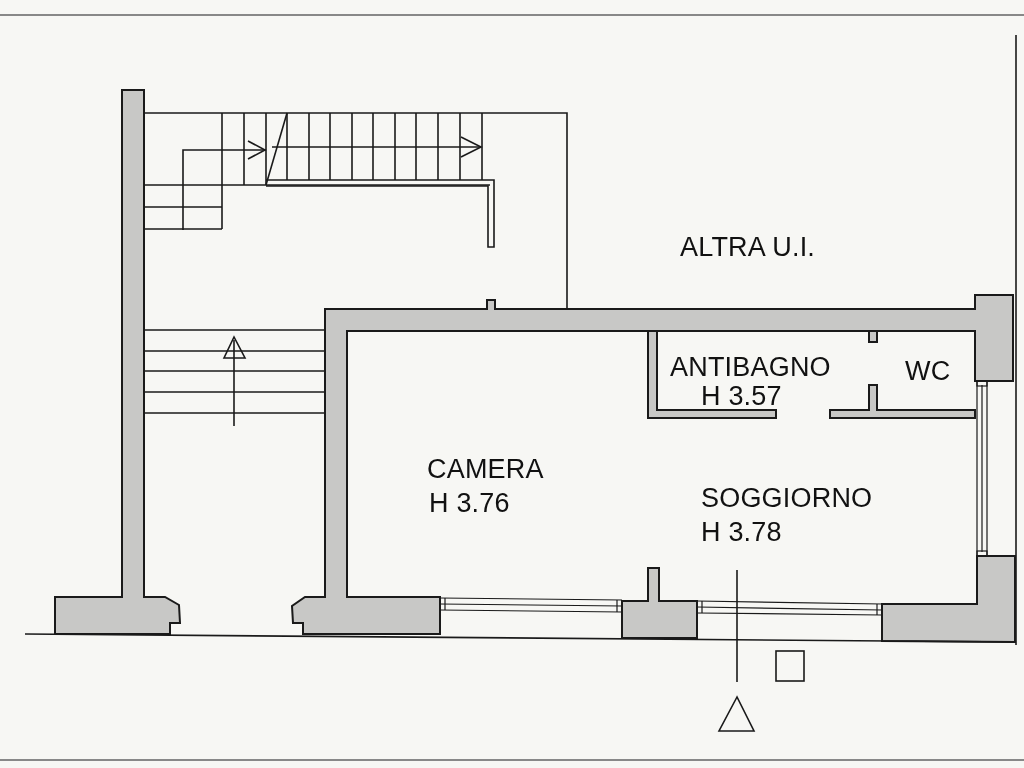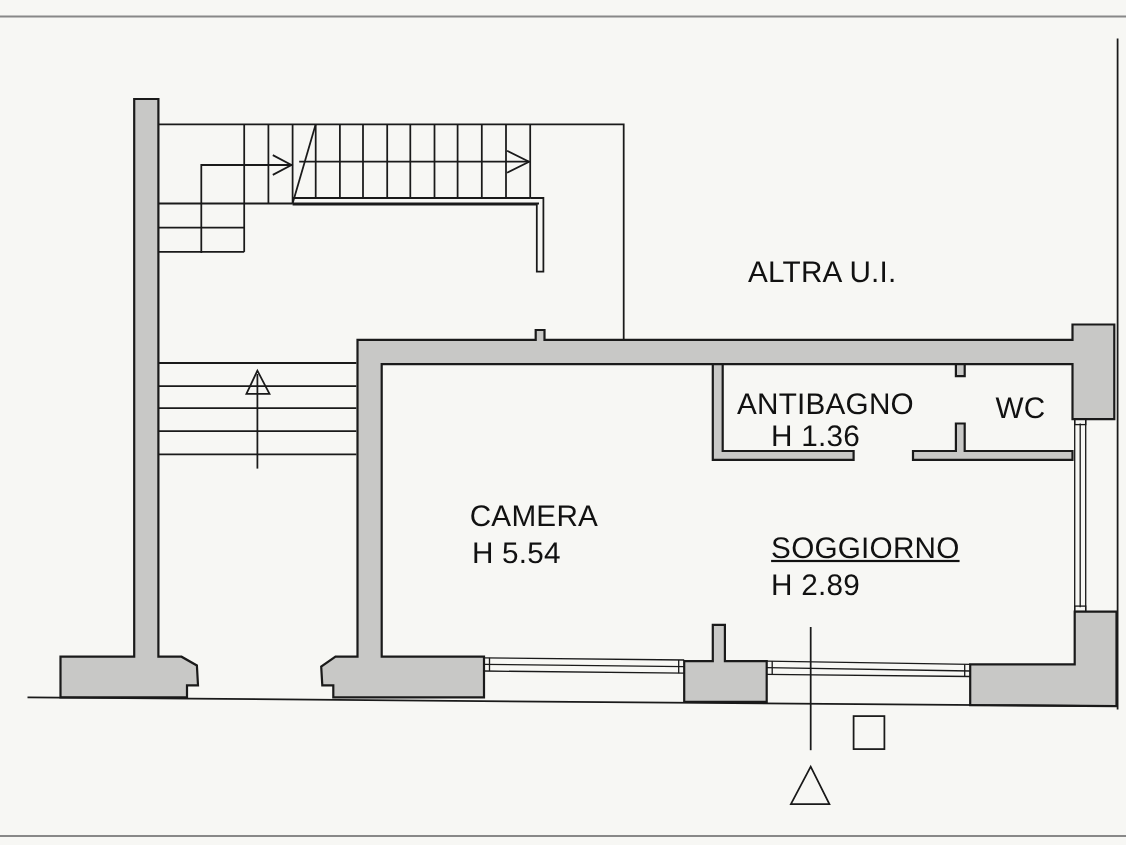--- a/index.html
+++ b/index.html
@@ -123,22 +123,22 @@
     <line class="line" x1="737" y1="570" x2="737" y2="682"></line>
 
     <polygon class="line" points="737,697 719,731 754,731"></polygon>
 
     <rect class="line" x="776" y="651" width="28" height="30"></rect>
   </svg>
 
   <div class="label" style="left:680px; top:232px;">ALTRA U.I.</div>
 
   <div class="label" style="left:670px; top:352px;">ANTIBAGNO</div>
-  <div class="label" style="left:701px; top:381px;">H 1.36</div>
+  <div class="label" style="left:701px; top:381px;">H 3.57</div>
 
   <div class="label" style="left:905px; top:356px;">WC</div>
 
   <div class="label" style="left:427px; top:454px;">CAMERA</div>
-  <div class="label" style="left:429px; top:488px;">H 5.54</div>
+  <div class="label" style="left:429px; top:488px;">H 3.76</div>
 
-  <div class="label" style="left:701px; top:483px;text-decoration:underline;">SOGGIORNO</div>
-  <div class="label" style="left:701px; top:517px;">H 2.89</div>
+  <div class="label" style="left:701px; top:483px;">SOGGIORNO</div>
+  <div class="label" style="left:701px; top:517px;">H 3.78</div>
 </div>
 
 </body></html>

